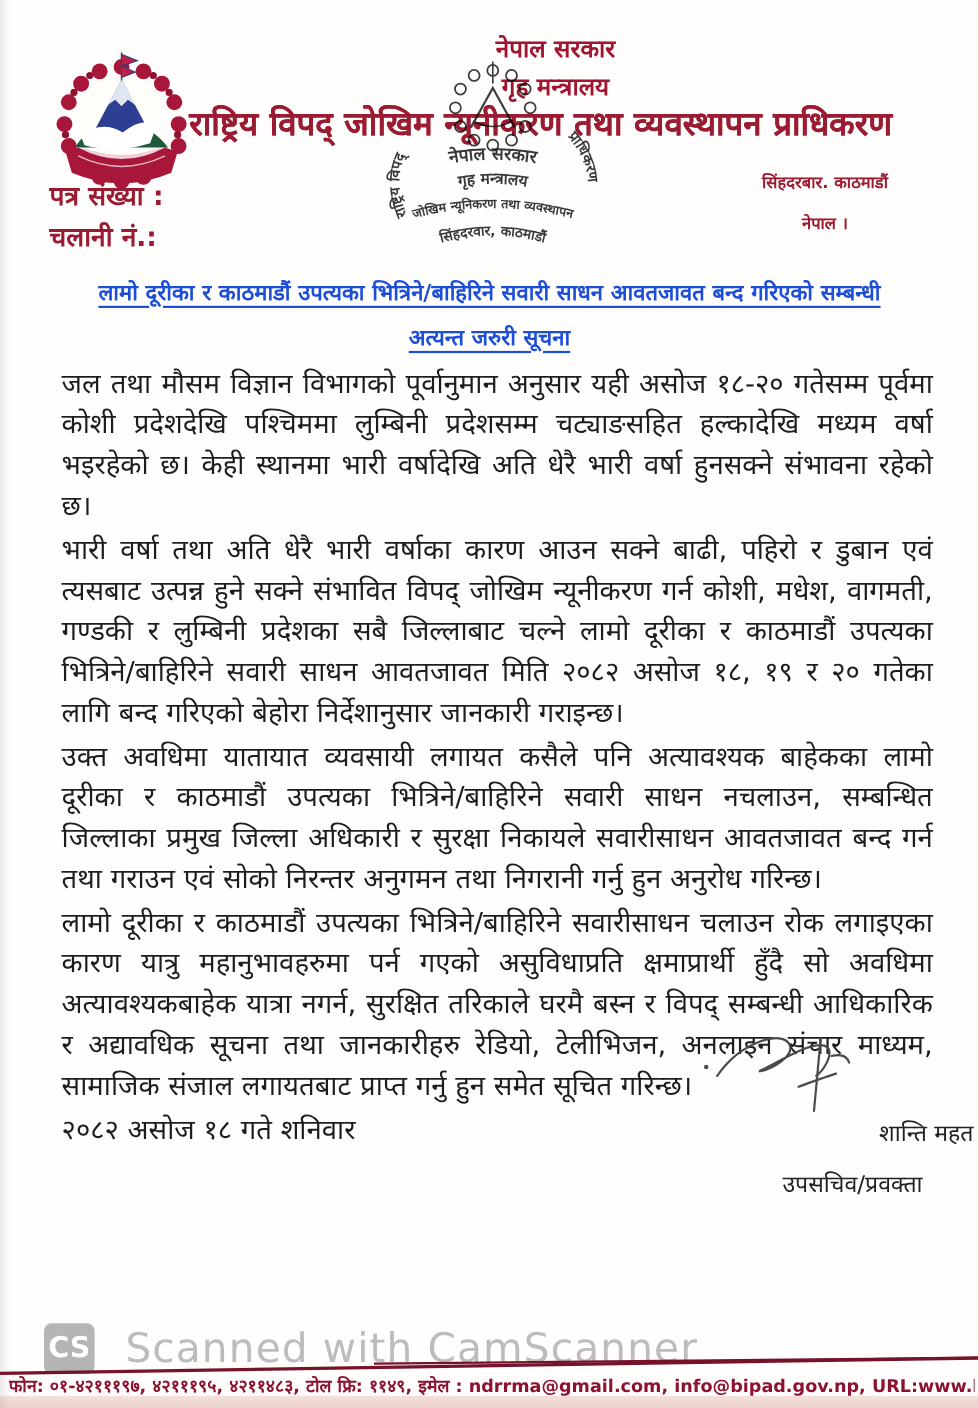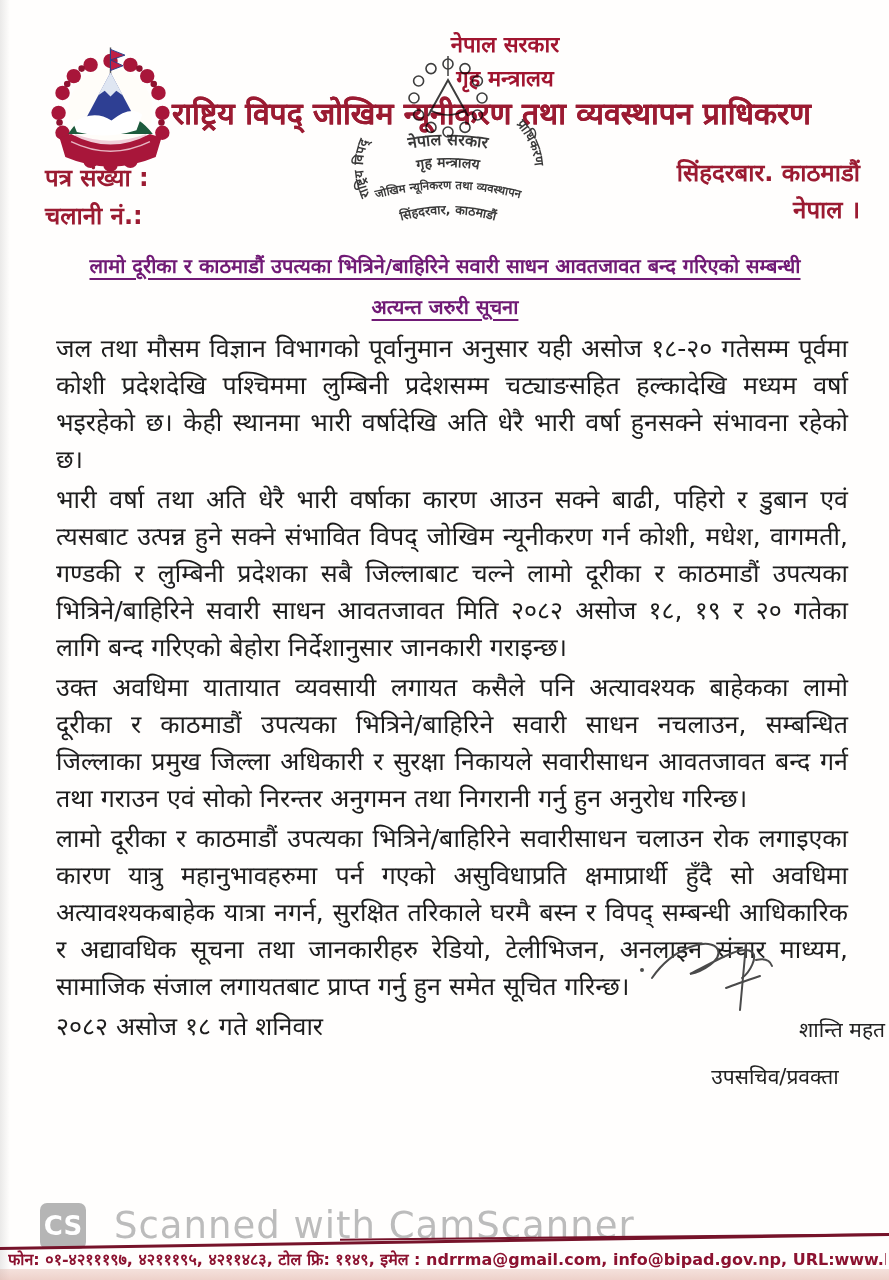--- a/index.html
+++ b/index.html
@@ -16,27 +16,27 @@
   .ministry-line{position:absolute;left:400px;top:62px;width:210px;text-align:center;
     color:#a11530;font-weight:bold;font-size:22px;}
   .authority-title{position:absolute;left:172px;top:96px;width:700px;
     color:#9b1b32;font-weight:bold;font-size:30px;line-height:1.2;white-space:nowrap;
     text-shadow:0 0 .5px #9b1b32;}
   .emblem{position:absolute;left:48px;top:44px;}
   .stamp{position:absolute;left:336px;top:46px;mix-blend-mode:multiply;pointer-events:none;}
   .ref-label{position:absolute;left:45px;color:#9b1b32;font-weight:bold;font-size:24px;}
   .ref-letter{top:160px;}
   .ref-dispatch{top:198px;}
-  .addr{position:absolute;left:640px;width:220px;text-align:right;
-    color:#9b1b32;font-weight:bold;font-size:24px;}
+  .addr{position:absolute;left:640px;width:220px;text-align:center;
+    color:#9b1b32;font-weight:bold;font-size:15px;}
   .addr1{top:155px;}
   .addr2{top:192px;}
   
   .subject{position:absolute;left:40px;top:252px;width:810px;text-align:center;
-    font-weight:bold;font-size:20px;color:#701a75;}
+    font-weight:bold;font-size:20px;color:#1d4ed8;}
   .subject .s1,.subject .s2{text-decoration:underline;text-underline-offset:5px;}
   .subject .s2{display:inline-block;margin-top:14px;}
   
   .body-text{position:absolute;left:56px;top:330px;width:792px;
     font-size:25px;line-height:37px;color:#1d1d1d;text-align:justify;}
   .body-text p{margin:0 0 3px 0;}
   .date-line{text-align:left;}
   
   .signature-svg{position:absolute;left:630px;top:930px;}
   .sig-name{position:absolute;left:665px;top:1015px;width:220px;text-align:right;

